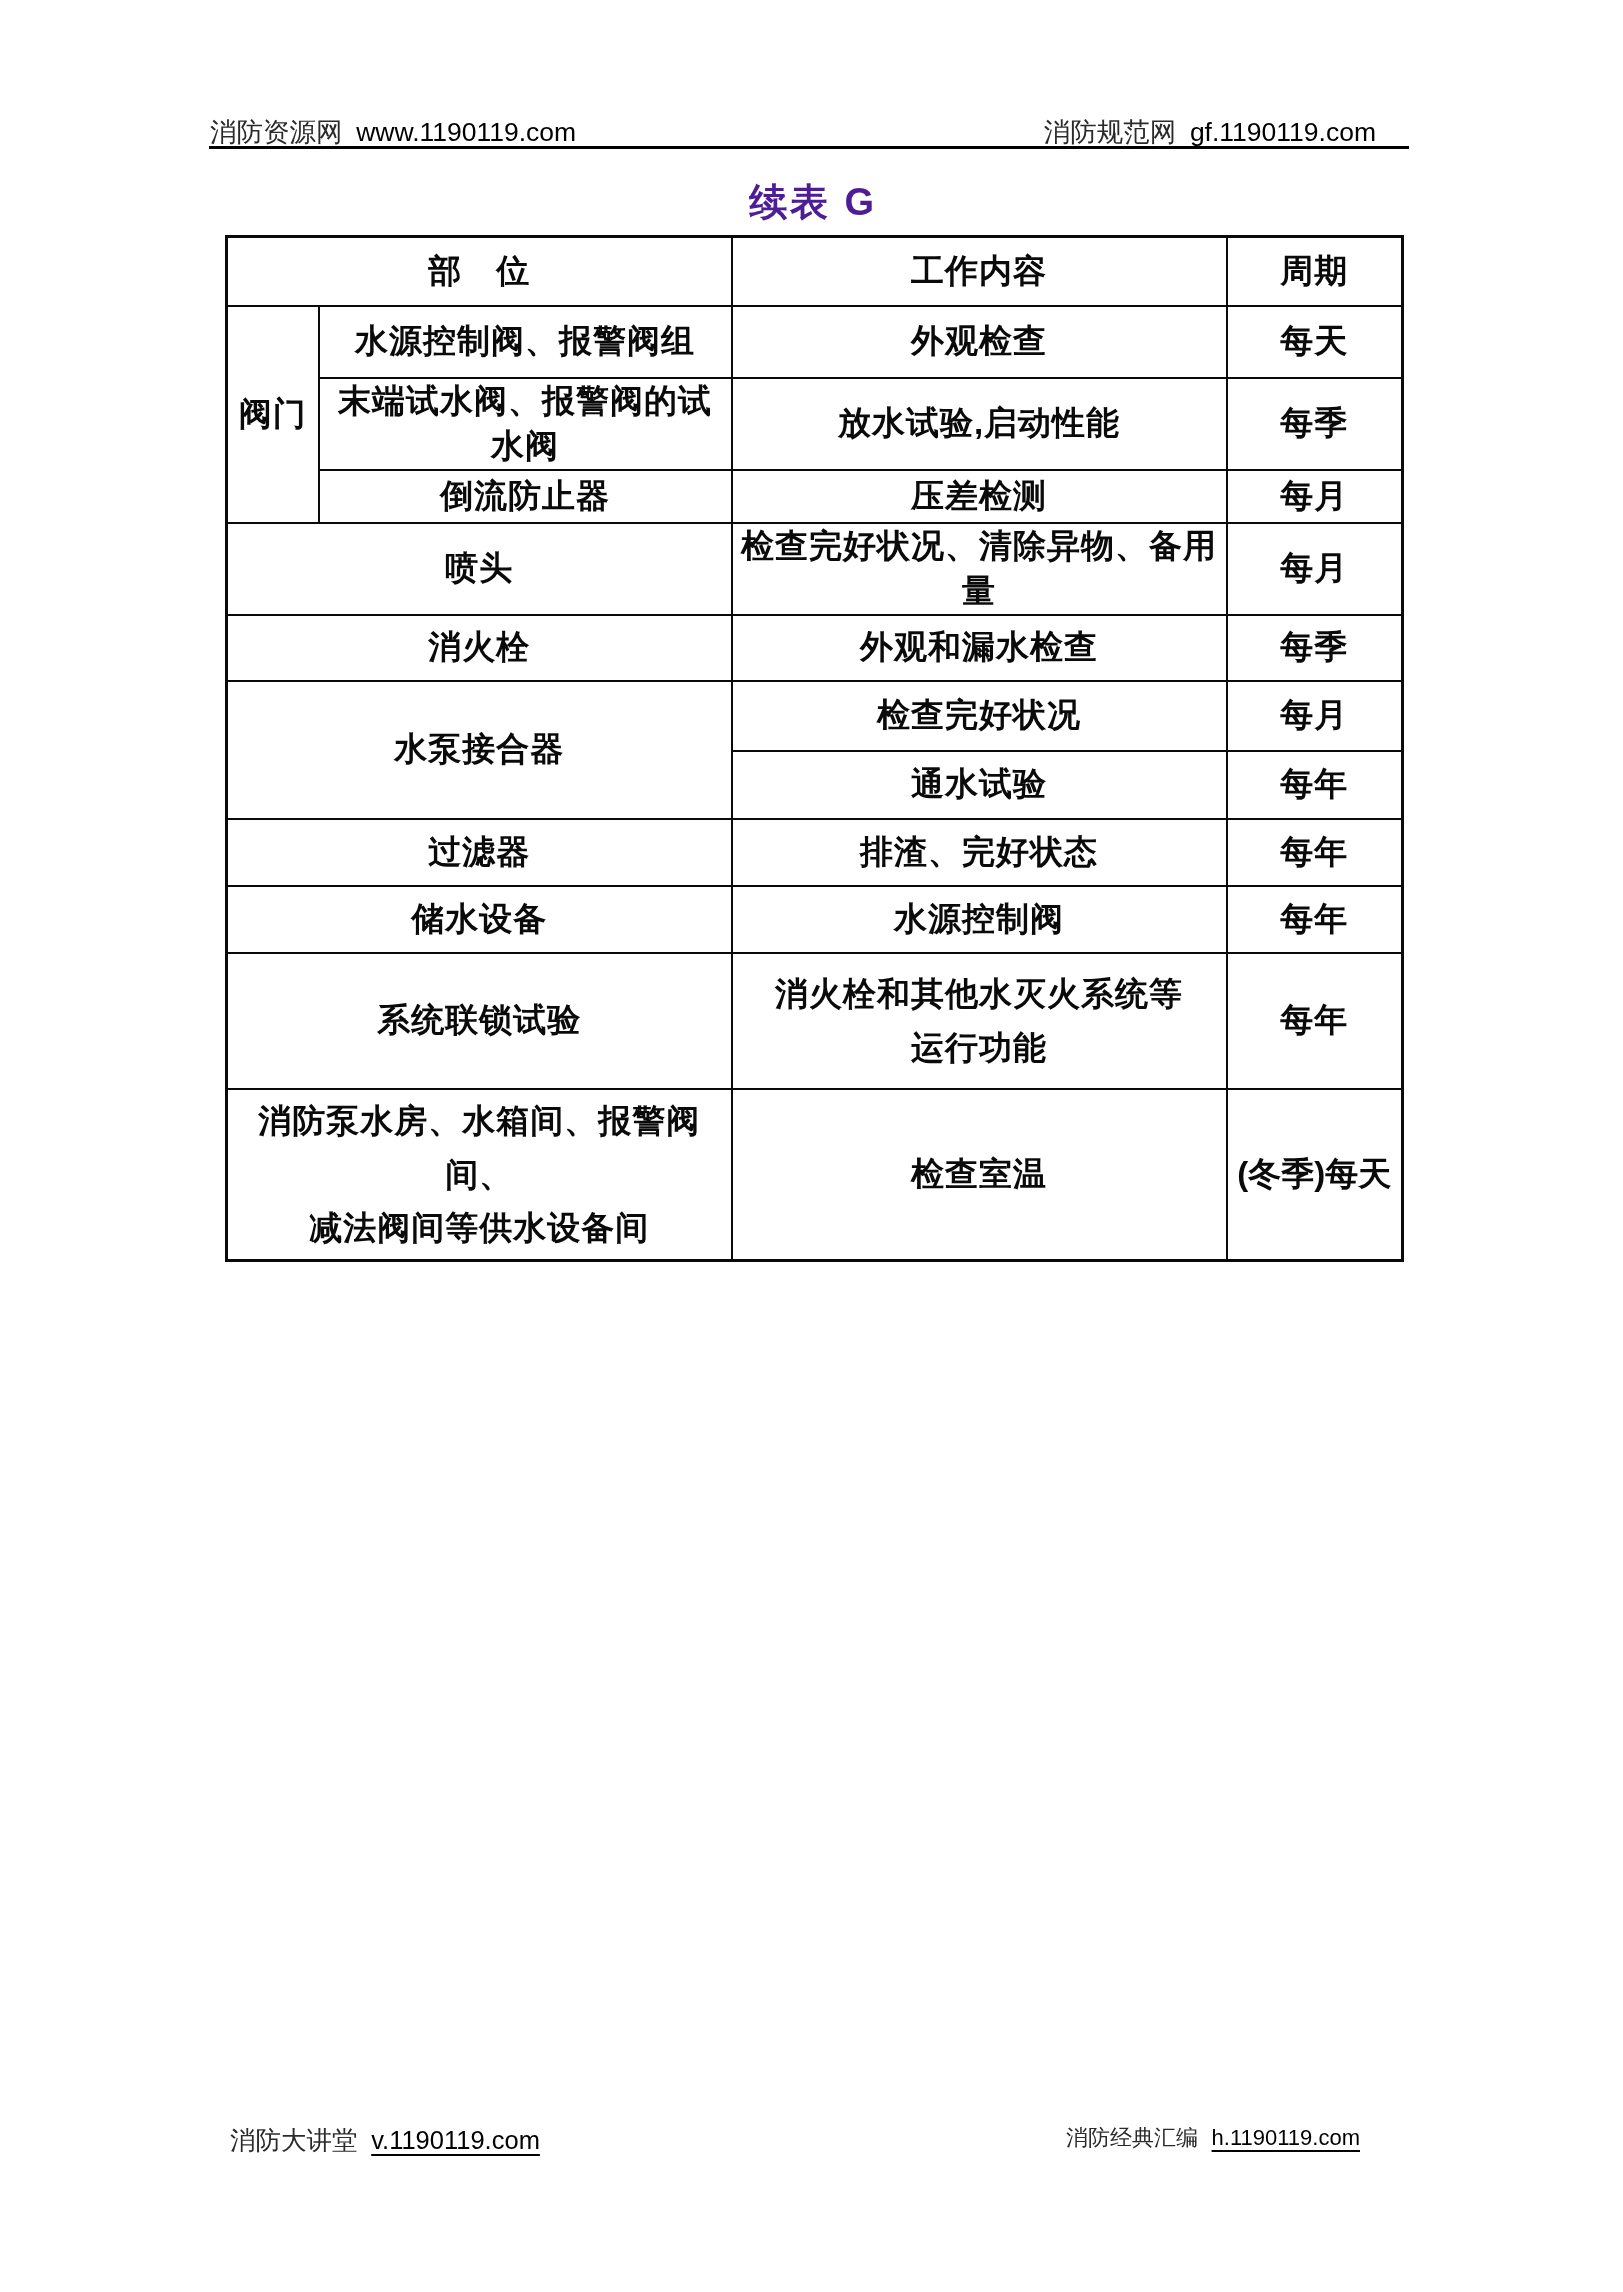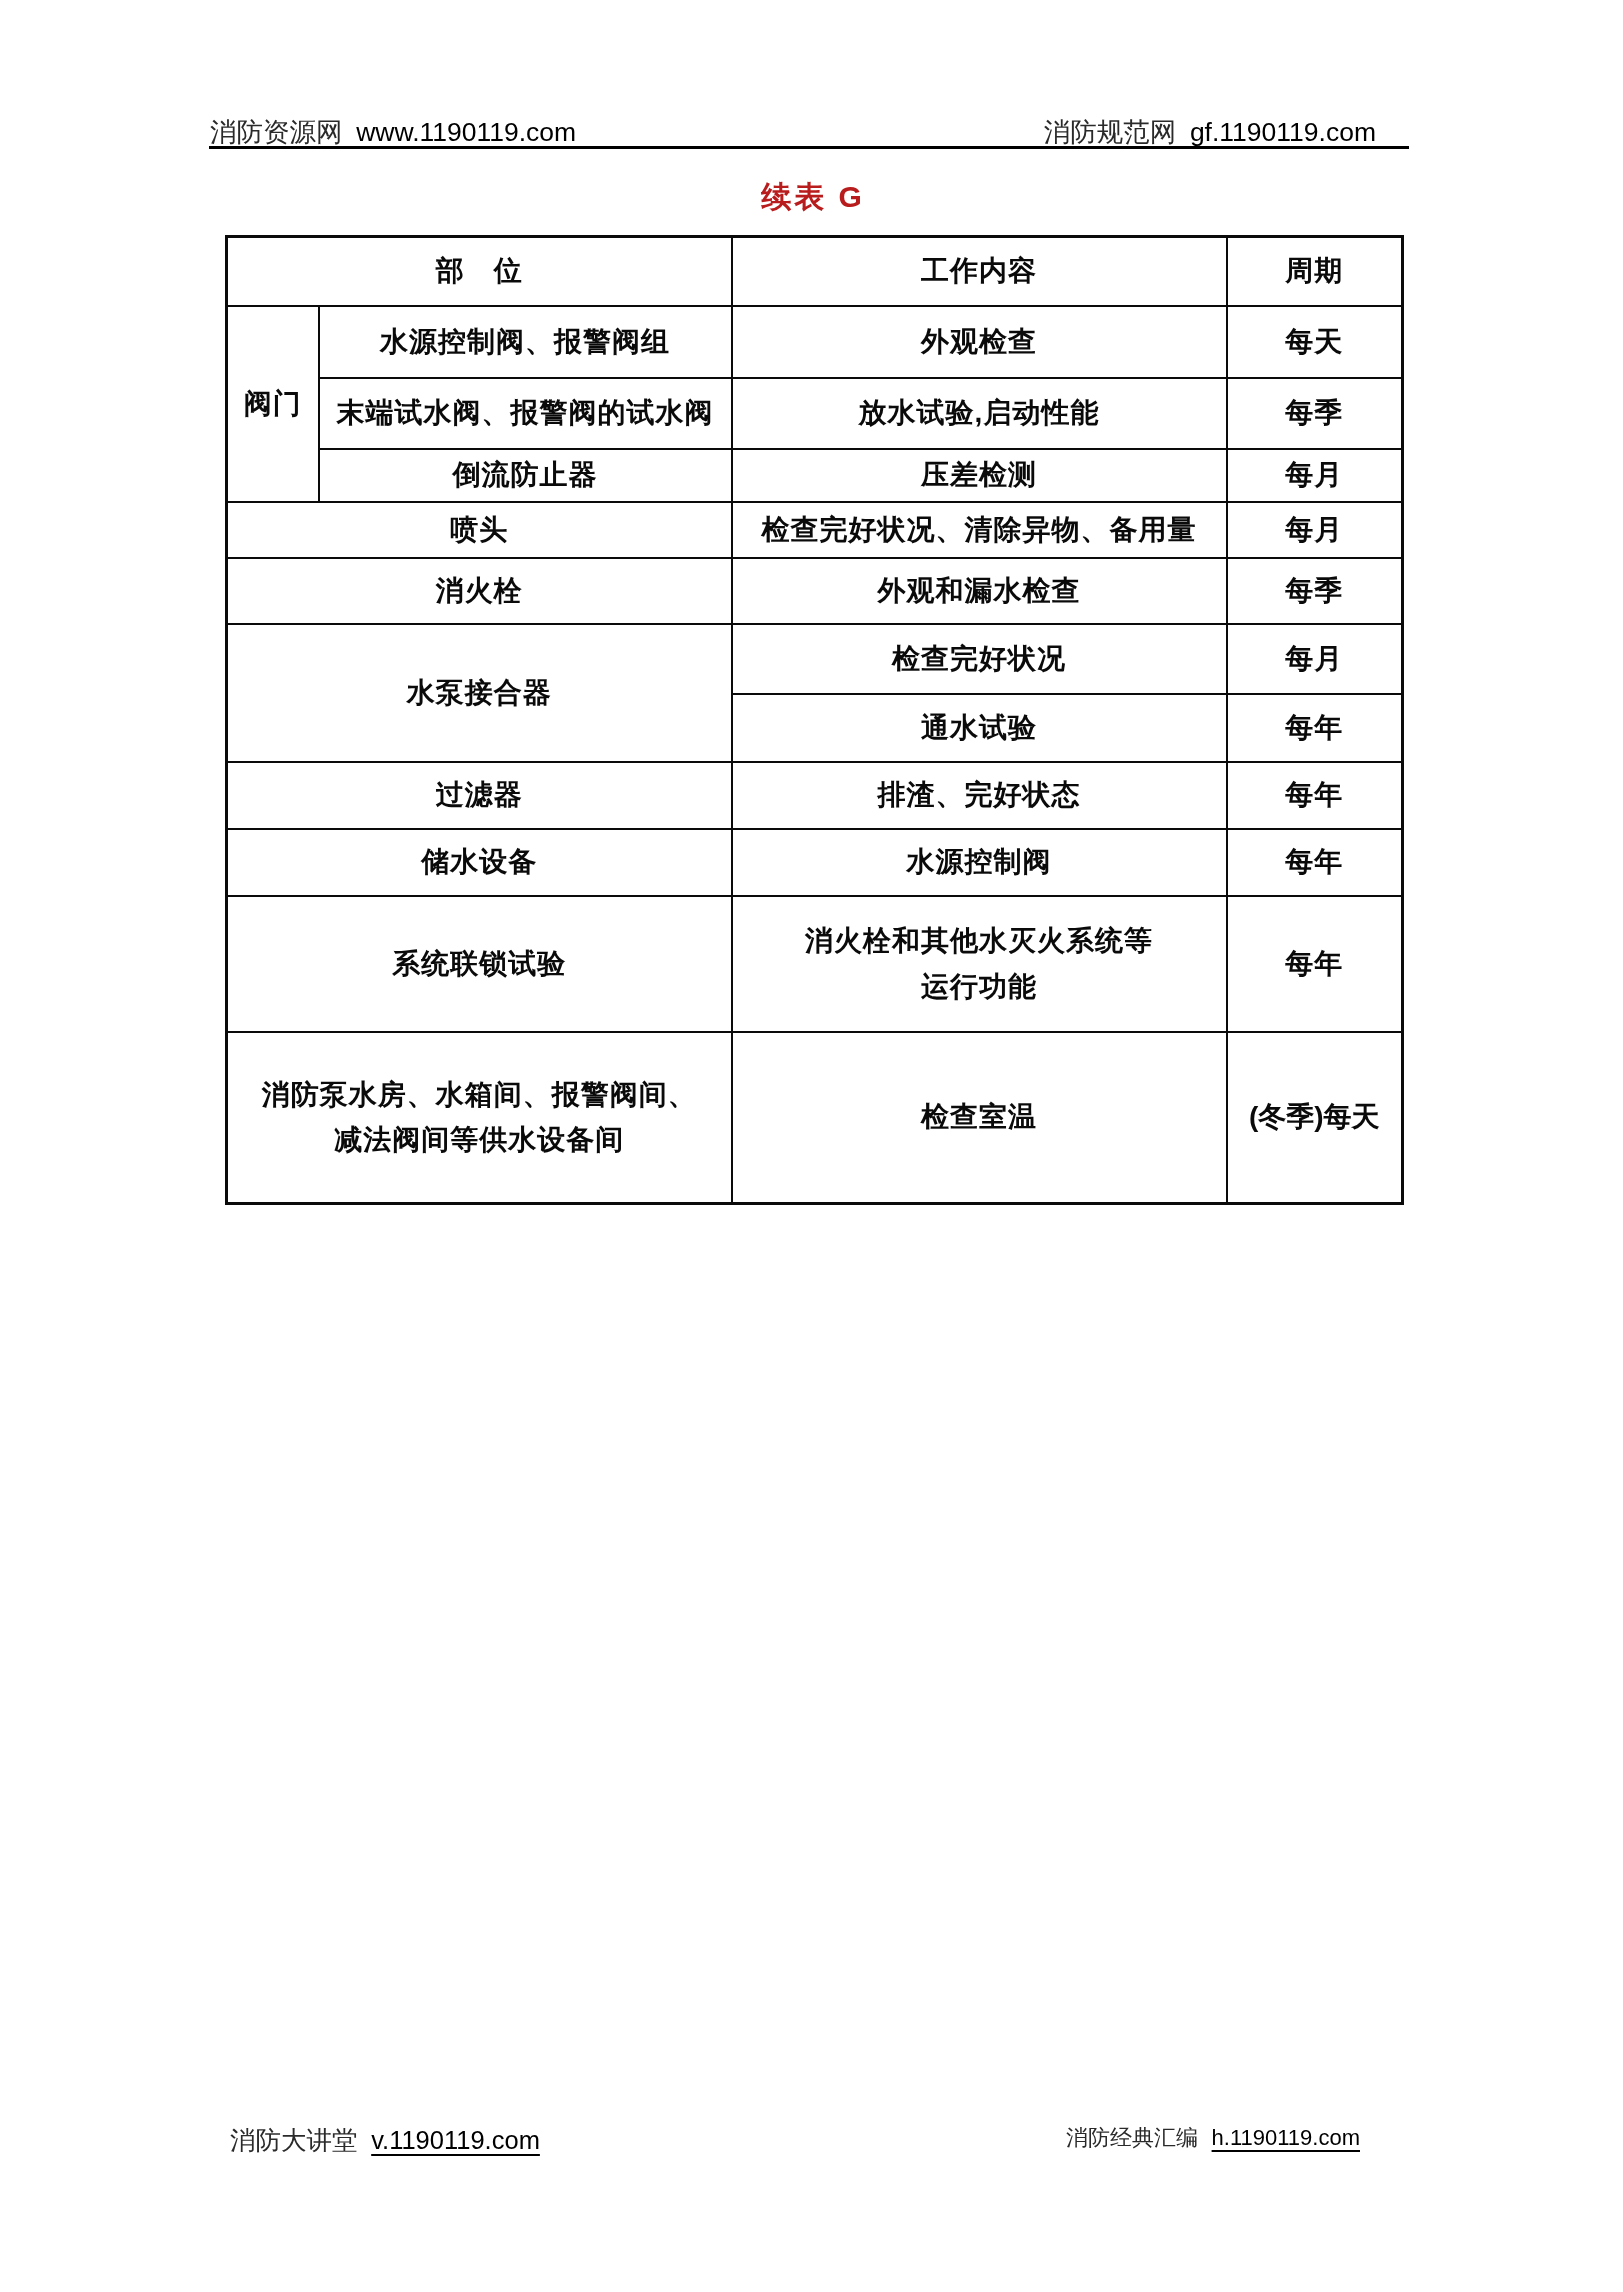--- a/index.html
+++ b/index.html
@@ -15,32 +15,32 @@
   .hdr-left{position:absolute;left:210px;top:114px;font-size:26.5px;color:#2a2a2a;white-space:nowrap;}
   .hdr-right{position:absolute;right:247px;top:114px;font-size:26.5px;color:#2a2a2a;white-space:nowrap;}
   .ftr-left{position:absolute;left:230px;top:2123px;font-size:25.5px;color:#2a2a2a;white-space:nowrap;}
   .ftr-right{position:absolute;right:263px;top:2123px;font-size:22px;color:#2a2a2a;white-space:nowrap;}
   .lnk{color:#000000;text-decoration:underline;text-decoration-thickness:2px;text-underline-offset:4.9px;cursor:pointer;}
   .hdr-rule{position:absolute;left:209px;top:146px;width:1200px;height:2.9px;background:#000000;}
   .lbl{margin-right:13.7px;}
   
   .doc-title{
     position:absolute;left:225px;top:177px;width:1176px;
-    text-align:center;font-size:30px;font-weight:bold;letter-spacing:2.9px;color:#b91c1c;
+    text-align:center;font-size:38px;font-weight:bold;letter-spacing:2.9px;color:#4c1d95;
   }
   
   table.sched{
     position:absolute;left:225px;top:235px;width:1176px;
     border-collapse:collapse;table-layout:fixed;
     border:3.9px solid #0a0a0a;
   }
   table.sched td{
     border:2px solid #0a0a0a;
     text-align:center;vertical-align:middle;
-    font-weight:bold;font-size:28px;letter-spacing:1px;
+    font-weight:bold;font-size:33px;letter-spacing:1px;
     color:#0a0a0a;padding:0 3.9px;
     overflow:hidden;
   }
   tr.thick td{border-bottom-width:2.9px;}
   td.two-line div{line-height:1.62;}
   .hdr-cell{letter-spacing:3.9px;}
 </style>
 </head>
 <body>
 

